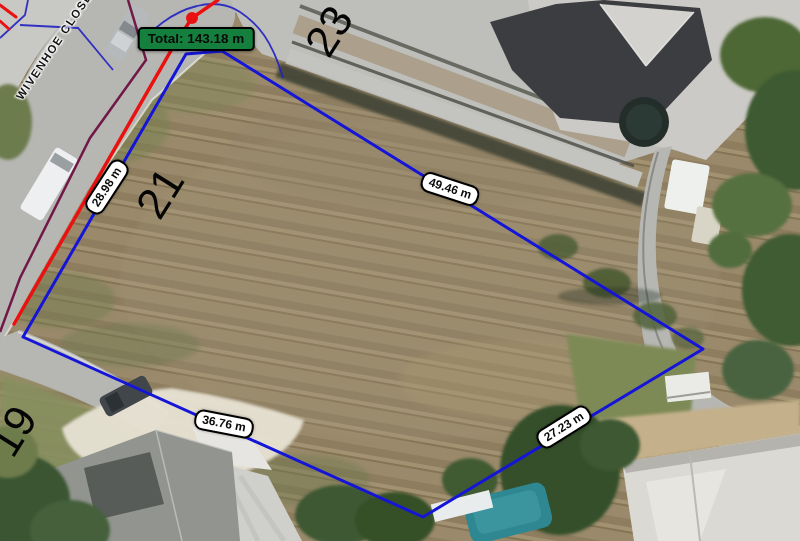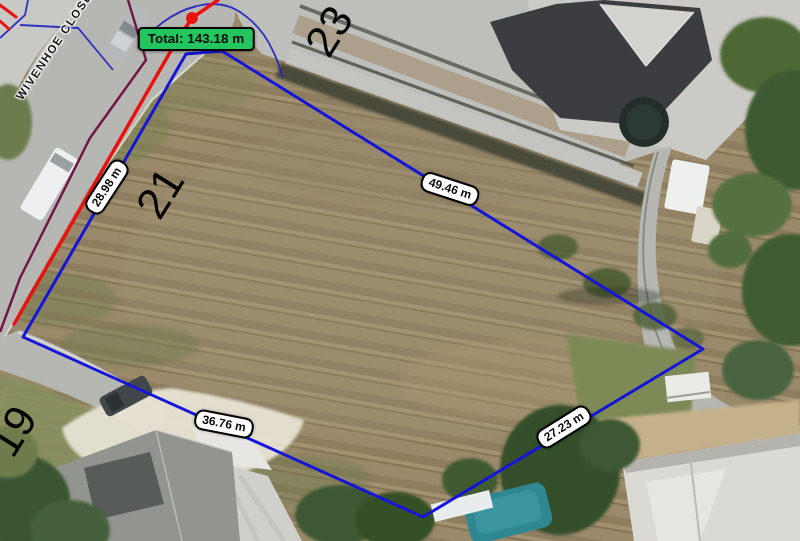--- a/index.html
+++ b/index.html
@@ -13,21 +13,21 @@
     font-size:11.5px;font-weight:bold;letter-spacing:1.5px;color:#141414;
     text-shadow:0 0 2px #fff,0 0 2px #fff,0 0 3px #fff,1px 1px 2px #fff,-1px -1px 2px #fff;
   }
   .lot-label{font-size:44px;color:#050505;font-weight:400;}
   .pill{
     font-size:12px;font-weight:bold;color:#0a0a0a;background:#ffffff;
     border:2px solid #000;border-radius:9px;padding:1px 6px;line-height:15px;
     box-shadow:0 0 3px rgba(0,0,0,.35);
   }
   .total-tooltip{
-    font-size:13.5px;font-weight:600;color:#0a0a0a;background:#22c55e;
+    font-size:13.5px;font-weight:600;color:#0a0a0a;background:#15803d;
     border:2.5px solid #000;border-radius:5px;padding:2px 8px;line-height:16px;
     box-shadow:0 1px 3px rgba(0,0,0,.4);
   }
   
   .street-label{left:54px;top:46px;transform:translate(-50%,-50%) rotate(-56deg);}
   .lot-21{left:160px;top:193px;transform:translate(-50%,-50%) rotate(-58deg);}
   .lot-23{left:329px;top:31px;transform:translate(-50%,-50%) rotate(-58deg);}
   .lot-19{left:13px;top:431px;transform:translate(-50%,-50%) rotate(-58deg);}
   .seg-0{left:107px;top:187px;transform:translate(-50%,-50%) rotate(-57deg);}
   .seg-1{left:450px;top:189px;transform:translate(-50%,-50%) rotate(18deg);}

